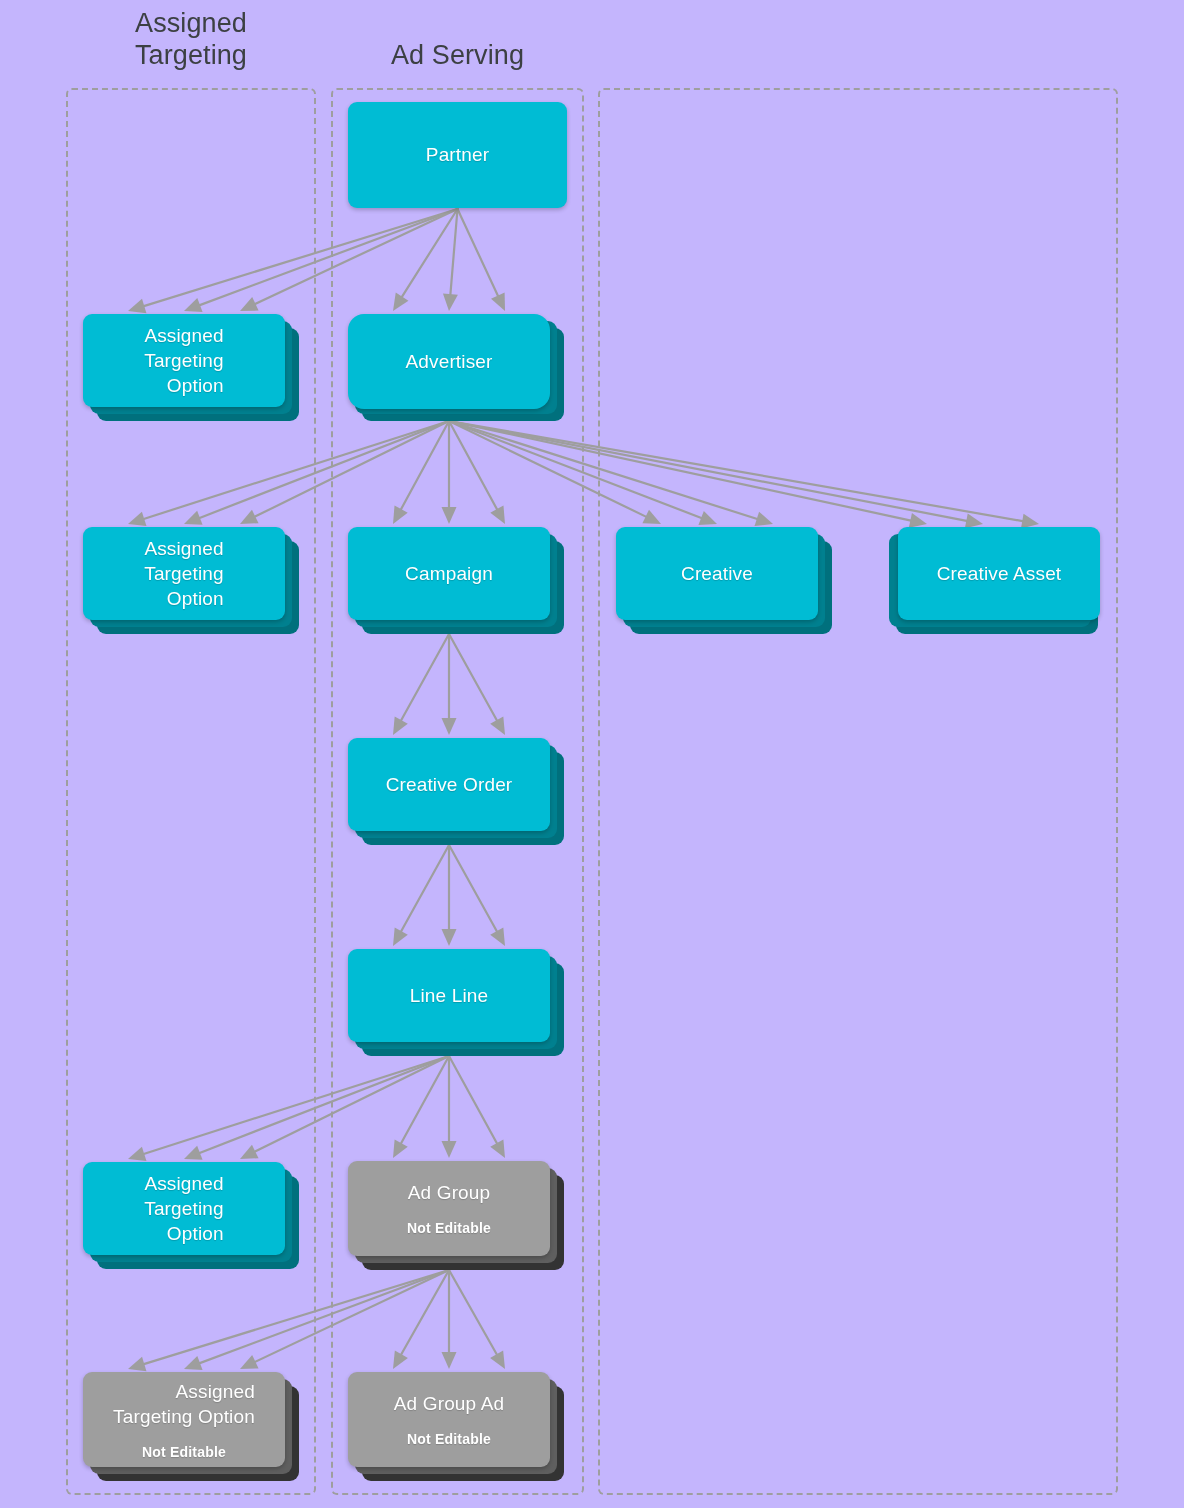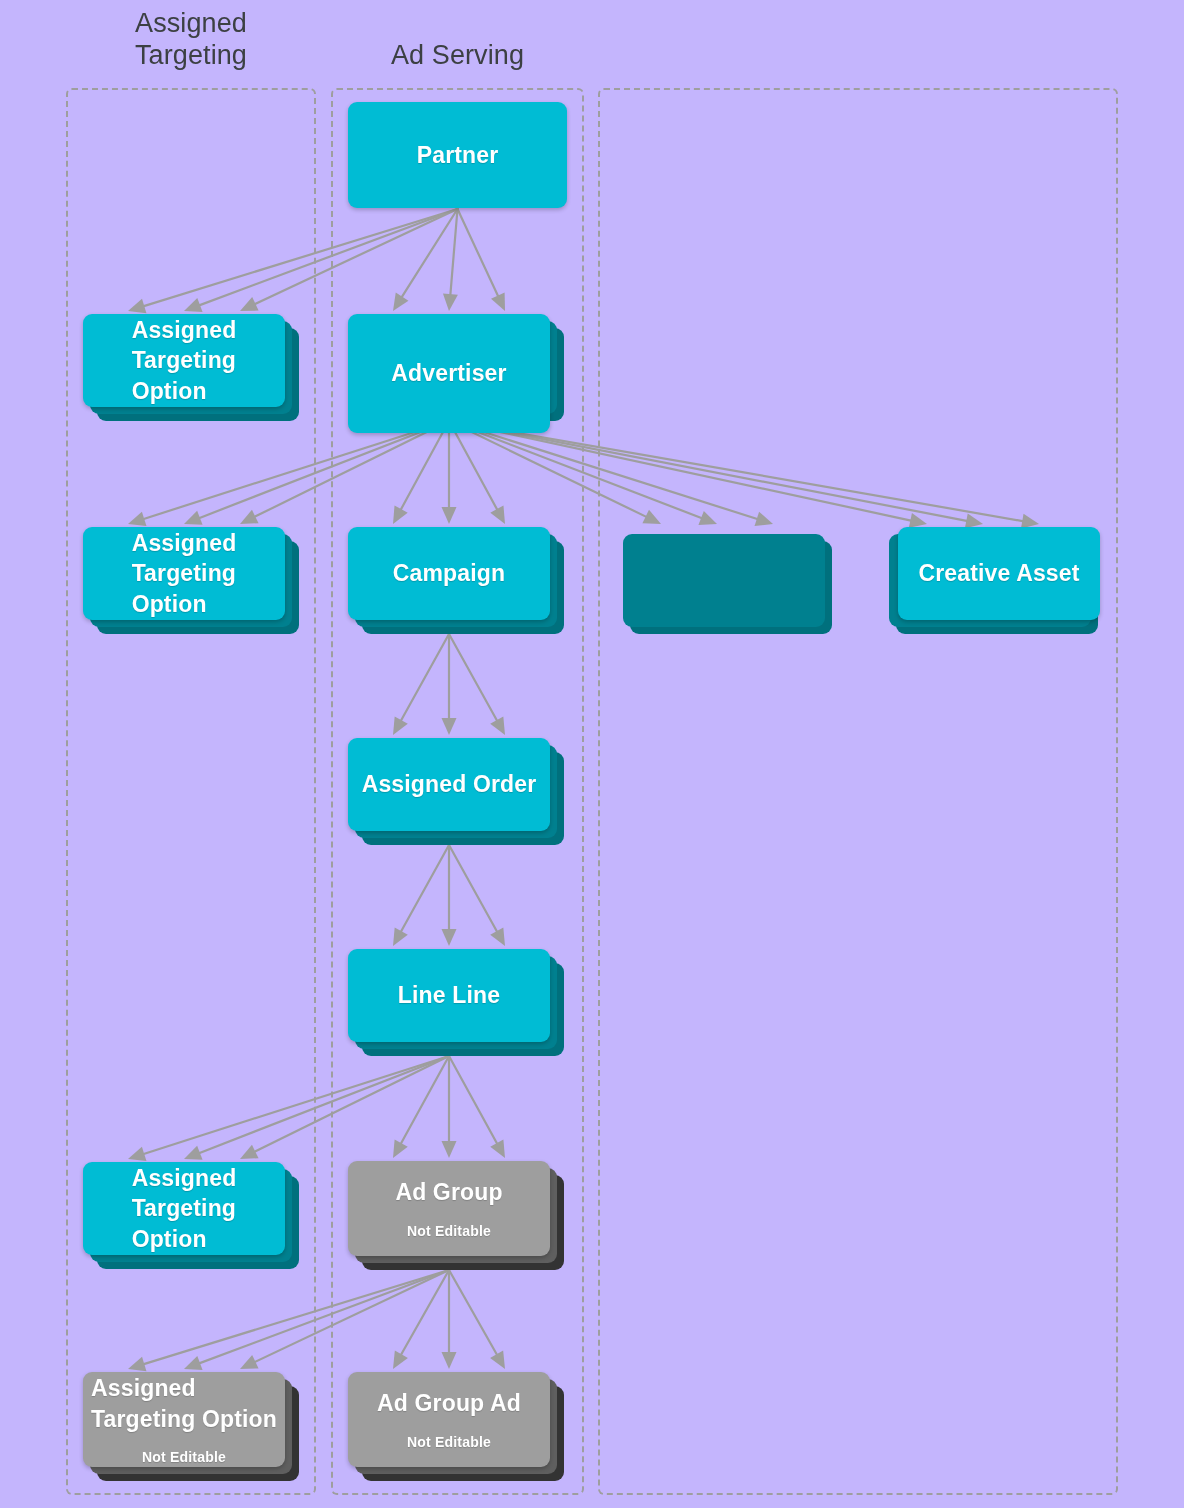--- a/index.html
+++ b/index.html
@@ -74,24 +74,24 @@
   .node.teal .layer.l1 { background: #00bcd4; }
   .node.teal .layer.l2 { background: #00808f; }
   .node.teal .layer.l3 { background: #00707d; }
   
   .node.gray .layer.l1 { background: #9e9e9e; }
   .node.gray .layer.l2 { background: #5f5f5f; }
   .node.gray .layer.l3 { background: #333333; }
 
   .node .title {
     color: #ffffff;
-    font-size: 23px;
-    font-weight: bold;
+    font-size: 19px;
+    font-weight: normal;
     line-height: 1.32;
-    text-align: left;
+    text-align: right;
     white-space: pre-line;
     letter-spacing: 0.15px;
     text-shadow: 0 1px 1px rgba(0,0,0,0.18);
   }
   .node .subtitle {
     color: #ffffff;
     font-size: 14px;
     font-weight: bold;
     line-height: 1.2;
     text-align: center;
@@ -223,21 +223,21 @@
         <div class="layer l2" style="width: 202px; height: 93px;"></div>
         <div class="layer l1" style="width: 202px; height: 93px;">
           <div class="title">Assigned
 Targeting
 Option</div>
         </div>
       </div>
       <div class="node teal" style="left: 348px; top: 314px; width: 216px; height: 107px;">
         <div class="layer l3" style="width: 202px; height: 93px;"></div>
         <div class="layer l2" style="width: 202px; height: 93px;"></div>
-        <div class="layer l1" style="width: 202px; height: 119px;">
+        <div class="layer l1" style="width: 202px; height: 95px; border-radius: 16px;">
           <div class="title">Advertiser</div>
         </div>
       </div>
       <div class="node teal" style="left: 83px; top: 527px; width: 216px; height: 107px;">
         <div class="layer l3" style="width: 202px; height: 93px;"></div>
         <div class="layer l2" style="width: 202px; height: 93px;"></div>
         <div class="layer l1" style="width: 202px; height: 93px;">
           <div class="title">Assigned
 Targeting
 Option</div>
@@ -246,33 +246,36 @@
       <div class="node teal" style="left: 348px; top: 527px; width: 216px; height: 123px;">
         <div class="layer l3" style="width: 202px; height: 93px;"></div>
         <div class="layer l2" style="width: 202px; height: 93px;"></div>
         <div class="layer l1" style="width: 202px; height: 93px;">
           <div class="title">Campaign</div>
         </div>
       </div>
       <div class="node teal" style="left: 616px; top: 527px; width: 216px; height: 107px;">
         <div class="layer l3" style="width: 202px; height: 93px;"></div>
         <div class="layer l2" style="width: 202px; height: 93px;"></div>
+        <div class="layer l1" style="width: 202px; height: 93px;">
+          <div class="title">Creative</div>
+        </div>
       </div>
       <div class="node teal" style="left: 882px; top: 527px; width: 216px; height: 107px;">
         <div class="layer l3" style="width: 202px; height: 93px;"></div>
         <div class="layer l2" style="width: 202px; height: 93px;"></div>
         <div class="layer l1" style="width: 202px; height: 93px; margin-left: 16px;">
           <div class="title">Creative Asset</div>
         </div>
       </div>
       <div class="node teal" style="left: 348px; top: 738px; width: 216px; height: 107px;">
         <div class="layer l3" style="width: 202px; height: 93px;"></div>
         <div class="layer l2" style="width: 202px; height: 93px;"></div>
         <div class="layer l1" style="width: 202px; height: 93px;">
-          <div class="title">Assigned Order</div>
+          <div class="title">Creative Order</div>
         </div>
       </div>
       <div class="node teal" style="left: 348px; top: 949px; width: 216px; height: 107px;">
         <div class="layer l3" style="width: 202px; height: 93px;"></div>
         <div class="layer l2" style="width: 202px; height: 93px;"></div>
         <div class="layer l1" style="width: 202px; height: 93px;">
           <div class="title">Line Line</div>
         </div>
       </div>
       <div class="node teal" style="left: 83px; top: 1162px; width: 216px; height: 107px;">

